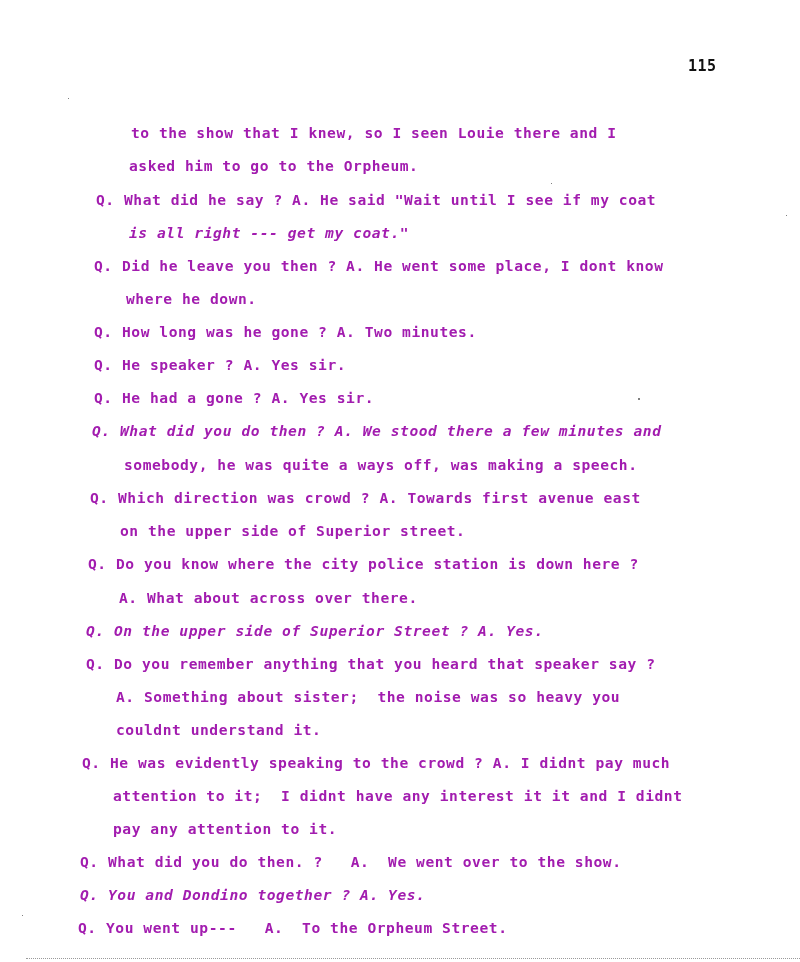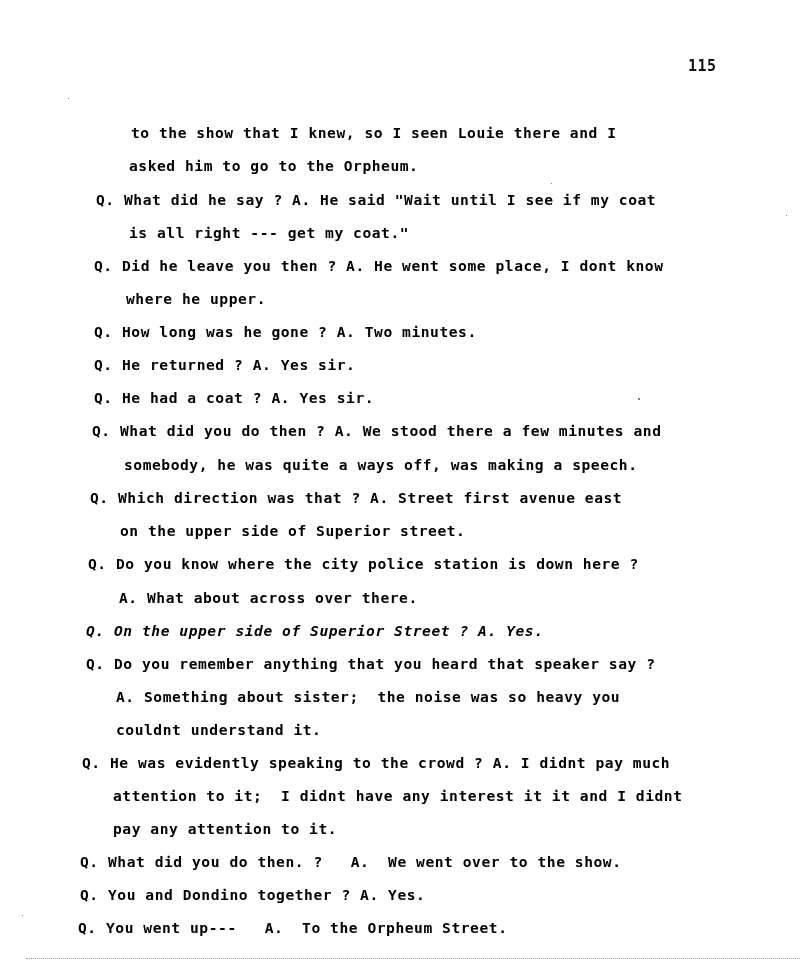--- a/index.html
+++ b/index.html
@@ -29,21 +29,21 @@
       font-weight: bold;
       letter-spacing: 0.5px;
     }
     .line {
       position: absolute;
       white-space: pre;
       font-size: 14.6px;
       font-weight: bold;
       letter-spacing: 0.55px;
       line-height: 18px;
-      color: #000000;
+      color: #a21caf;
     }
     .bottom-edge {
       position: absolute;
       left: 10px;
       top: 958px;
       width: 780px;
       height: 0;
       border-top: 1px dotted #9a9a9a;
     }
     .speck {
@@ -57,41 +57,41 @@
 </head>
 <body>
 
 <div class="page">
   <div class="page-number">115</div>
 
   <div id="lines">
     <div class="line" style="left: 115px; top: 124px;">to the show that I knew, so I seen Louie there and I</div>
     <div class="line" style="left: 113px; top: 157px;">asked him to go to the Orpheum.</div>
     <div class="line" style="left: 80px; top: 191px;">Q. What did he say ? A. He said "Wait until I see if my coat</div>
-    <div class="line" style="left: 113px; top: 224px;">is all right --- get my coat."</div>
+    <div class="line" style="left: 113px; top: 224px; font-style: italic;">is all right --- get my coat."</div>
     <div class="line" style="left: 78px; top: 257px;">Q. Did he leave you then ? A. He went some place, I dont know</div>
-    <div class="line" style="left: 110px; top: 290px;">where he upper.</div>
+    <div class="line" style="left: 110px; top: 290px;">where he down.</div>
     <div class="line" style="left: 78px; top: 323px;">Q. How long was he gone ? A. Two minutes.</div>
-    <div class="line" style="left: 78px; top: 356px;">Q. He returned ? A. Yes sir.</div>
-    <div class="line" style="left: 78px; top: 389px;">Q. He had a coat ? A. Yes sir.</div>
-    <div class="line" style="left: 76px; top: 422px;">Q. What did you do then ? A. We stood there a few minutes and</div>
+    <div class="line" style="left: 78px; top: 356px;">Q. He speaker ? A. Yes sir.</div>
+    <div class="line" style="left: 78px; top: 389px;">Q. He had a gone ? A. Yes sir.</div>
+    <div class="line" style="left: 76px; top: 422px; font-style: italic;">Q. What did you do then ? A. We stood there a few minutes and</div>
     <div class="line" style="left: 108px; top: 456px;">somebody, he was quite a ways off, was making a speech.</div>
-    <div class="line" style="left: 74px; top: 489px;">Q. Which direction was that ? A. Street first avenue east</div>
+    <div class="line" style="left: 74px; top: 489px;">Q. Which direction was crowd ? A. Towards first avenue east</div>
     <div class="line" style="left: 104px; top: 522px;">on the upper side of Superior street.</div>
     <div class="line" style="left: 72px; top: 555px;">Q. Do you know where the city police station is down here ?</div>
     <div class="line" style="left: 103px; top: 589px;">A. What about across over there.</div>
     <div class="line" style="left: 70px; top: 622px; font-style: italic;">Q. On the upper side of Superior Street ? A. Yes.</div>
     <div class="line" style="left: 70px; top: 655px;">Q. Do you remember anything that you heard that speaker say ?</div>
     <div class="line" style="left: 100px; top: 688px;">A. Something about sister;  the noise was so heavy you</div>
     <div class="line" style="left: 100px; top: 721px;">couldnt understand it.</div>
     <div class="line" style="left: 66px; top: 754px;">Q. He was evidently speaking to the crowd ? A. I didnt pay much</div>
     <div class="line" style="left: 97px; top: 787px;">attention to it;  I didnt have any interest it it and I didnt</div>
     <div class="line" style="left: 97px; top: 820px;">pay any attention to it.</div>
     <div class="line" style="left: 64px; top: 853px;">Q. What did you do then. ?   A.  We went over to the show.</div>
-    <div class="line" style="left: 64px; top: 886px;">Q. You and Dondino together ? A. Yes.</div>
+    <div class="line" style="left: 64px; top: 886px; font-style: italic;">Q. You and Dondino together ? A. Yes.</div>
     <div class="line" style="left: 62px; top: 919px;">Q. You went up---   A.  To the Orpheum Street.</div>
   </div>
 
   <div class="speck" style="left:52px;top:98px;width:1px;height:1px;"></div>
   <div class="speck" style="left:622px;top:398px;"></div>
   <div class="speck" style="left:535px;top:183px;width:1px;height:1px;"></div>
   <div class="speck" style="left:770px;top:215px;width:1px;height:1px;"></div>
   <div class="speck" style="left:6px;top:915px;width:1px;height:1px;"></div>
 
   <div class="bottom-edge"></div>

